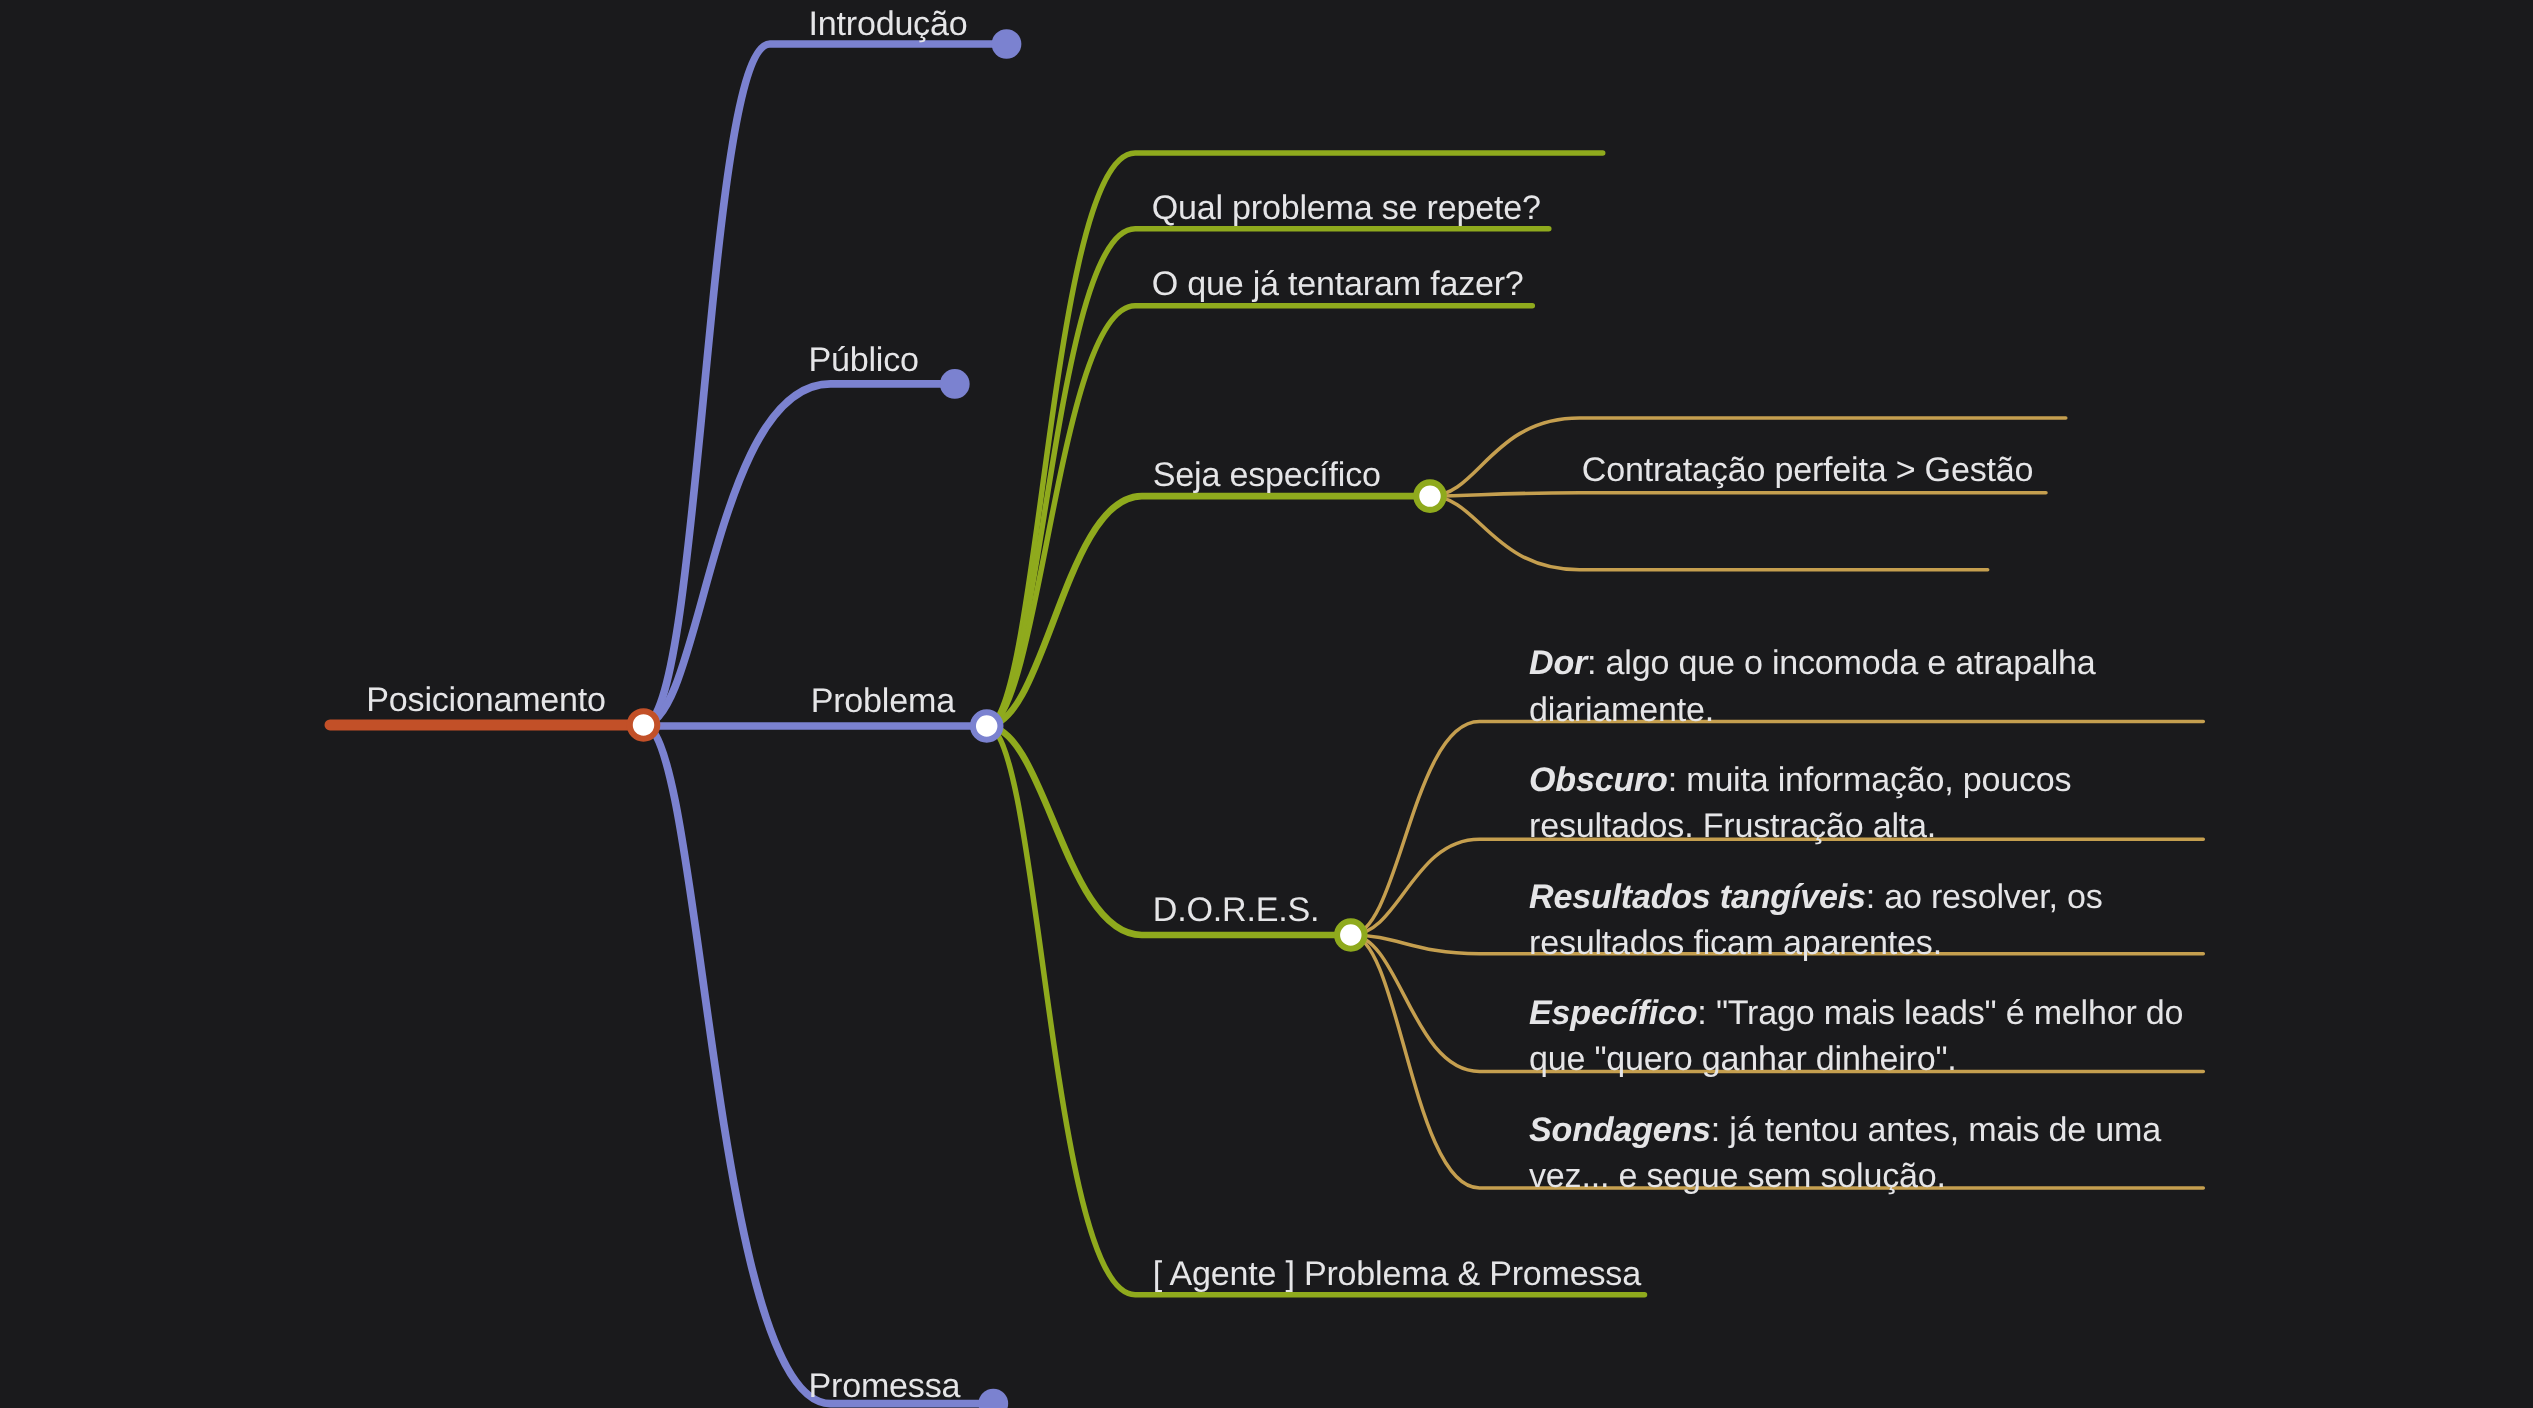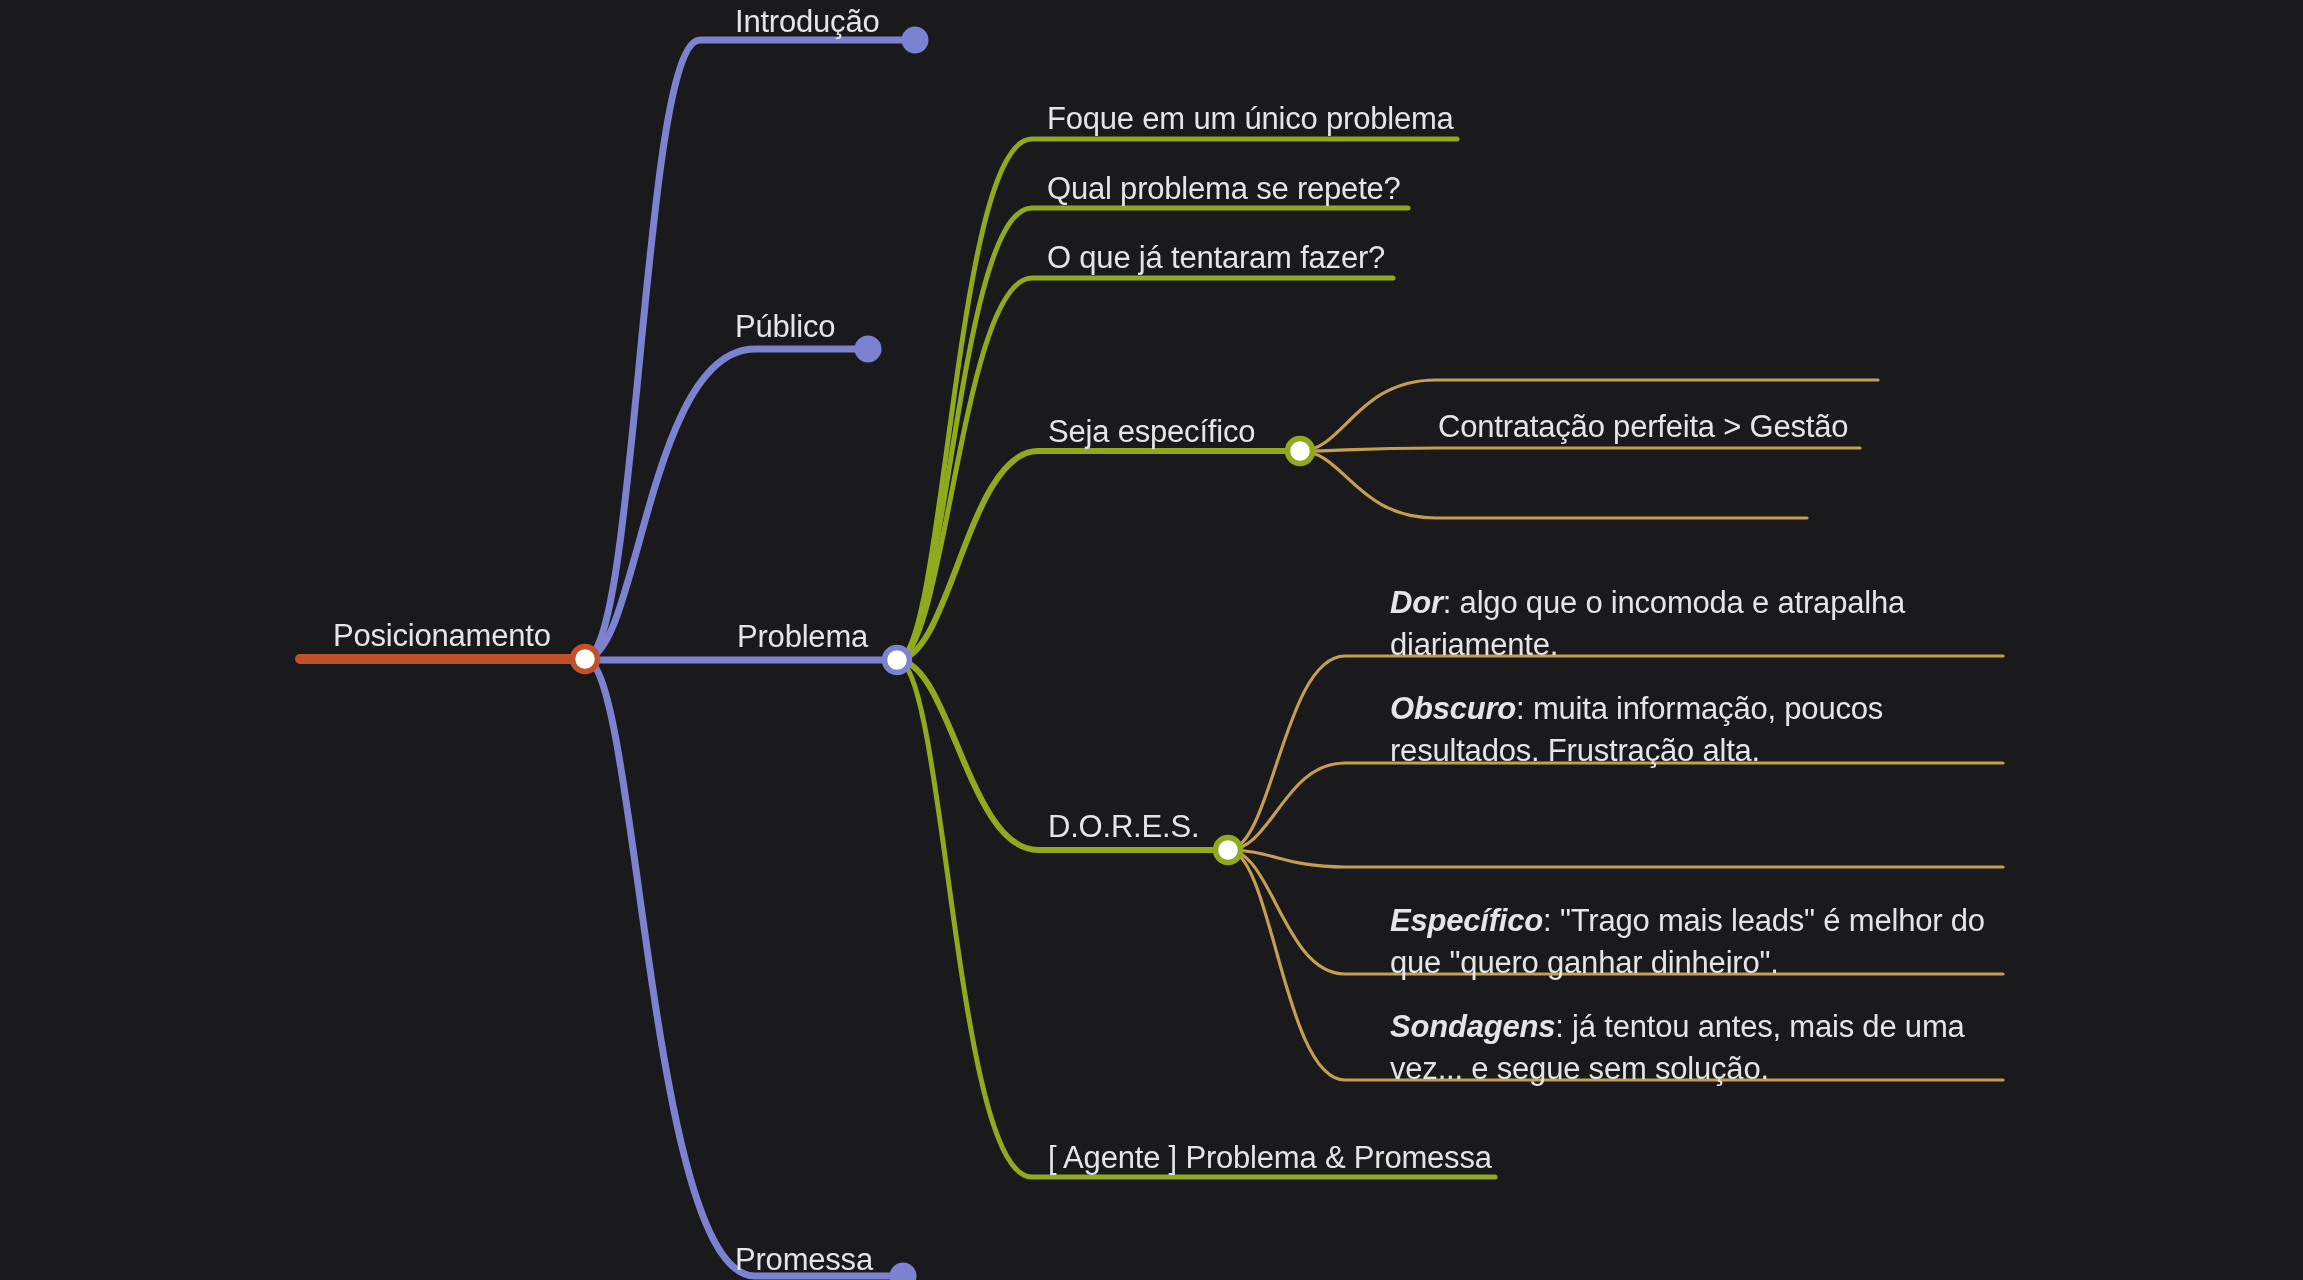--- a/index.html
+++ b/index.html
@@ -73,38 +73,38 @@
   </svg>
 
   <div class="label" style="left:333px;top:617px;">Posicionamento</div>
 
   <div class="label" style="left:735px;top:3px;">Introdução</div>
 
   <div class="label" style="left:735px;top:308px;">Público</div>
 
   <div class="label" style="left:737px;top:618px;">Problema</div>
 
-  <div class="label" style="left:1047px;top:100px;">Foque em um único problema</div>
 
   <div class="label" style="left:1047px;top:170px;">Qual problema se repete?</div>
 
   <div class="label" style="left:1047px;top:239px;">O que já tentaram fazer?</div>
 
   <div class="label" style="left:1048px;top:413px;">Seja específico</div>
 
 
   <div class="label" style="left:1438px;top:408px;text-align:center;">Contratação perfeita &gt; Gestão</div>
 
 
   <div class="label" style="left:1048px;top:808px;">D.O.R.E.S.</div>
 
   <div class="label block" style="left:1390px;top:582px;"><b>Dor</b><span>: algo que o incomoda e atrapalha diariamente.</span></div>
 
   <div class="label block" style="left:1390px;top:688px;"><b>Obscuro</b><span>: muita informação, poucos resultados. Frustração alta.</span></div>
 
+  <div class="label block" style="left:1390px;top:794px;"><b>Resultados tangíveis</b><span>: ao resolver, os resultados ficam aparentes.</span></div>
 
   <div class="label block" style="left:1390px;top:900px;"><b>Específico</b><span>: "Trago mais leads" é melhor do que "quero ganhar dinheiro".</span></div>
 
   <div class="label block" style="left:1390px;top:1006px;"><b>Sondagens</b><span>: já tentou antes, mais de uma vez... e segue sem solução.</span></div>
 
   <div class="label" style="left:1048px;top:1139px;">[ Agente ] Problema &amp; Promessa</div>
 
   <div class="label" style="left:735px;top:1241px;">Promessa</div>
 
 </div>

